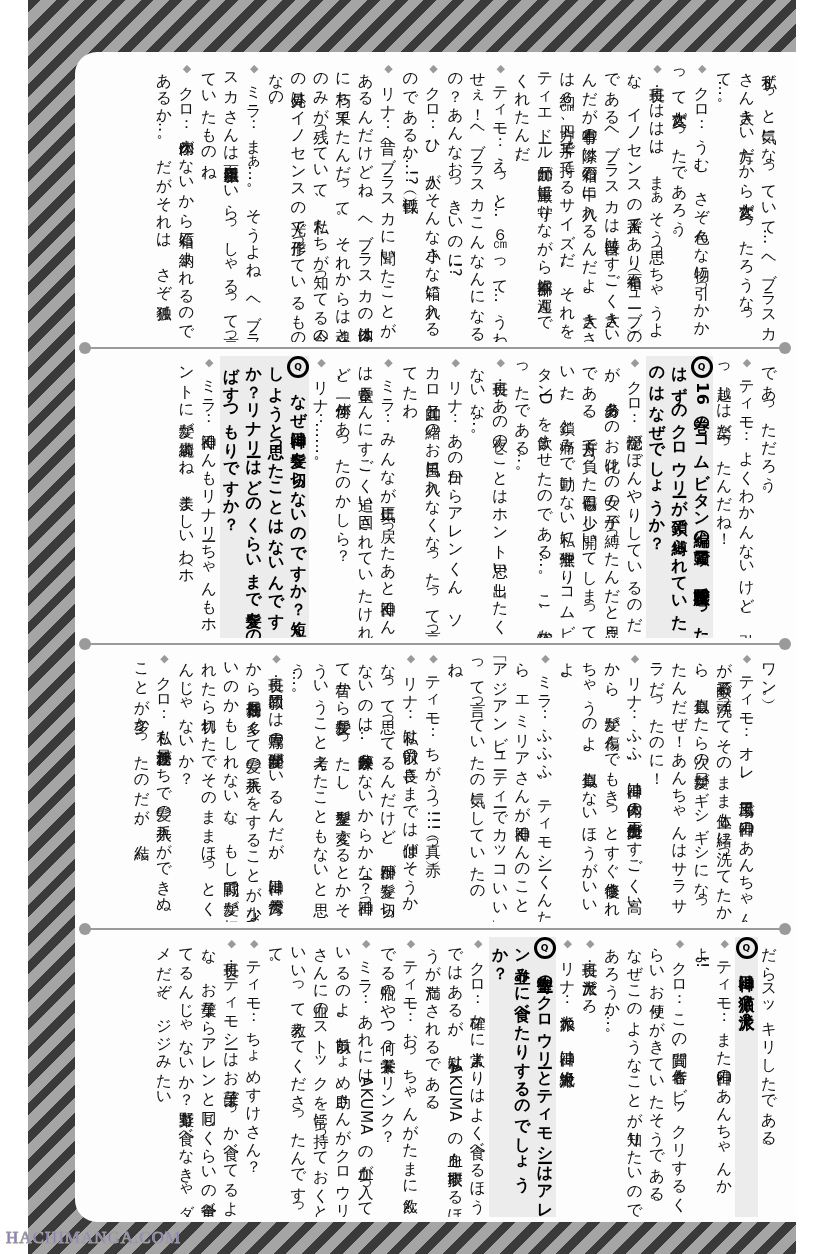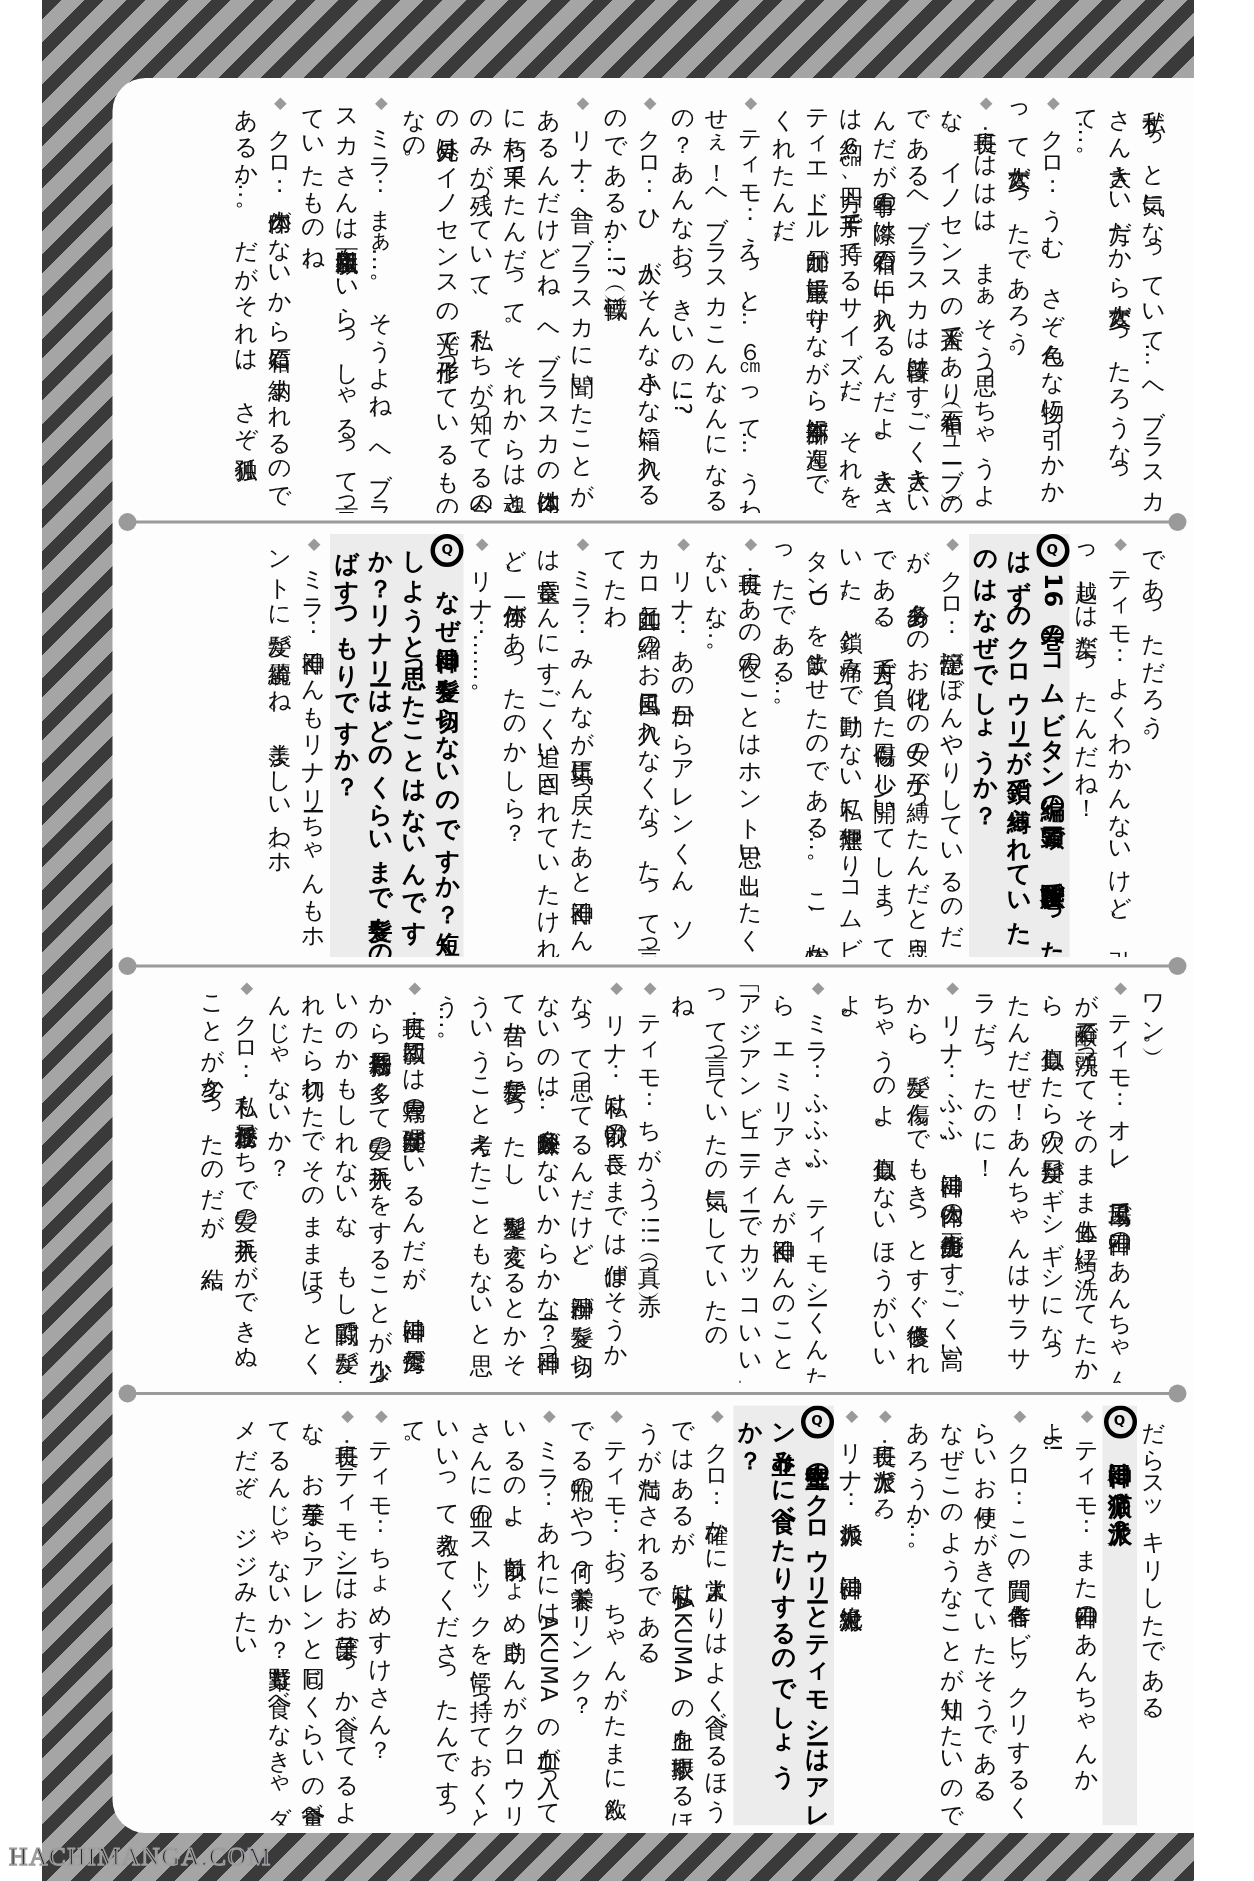--- a/index.html
+++ b/index.html
@@ -42,21 +42,21 @@
   }
   .q-icon {
     display: inline-block; writing-mode: horizontal-tb;
     width: 16px; height: 16px; border: 3px solid #000; border-radius: 50%;
     font-size: 9px; line-height: 16px; text-align: center; font-weight: bold;
     margin-bottom: 4px;
   }
   .watermark {
     position: absolute; left: 6px; top: 1228px;
     font-family: "Liberation Serif", serif; font-size: 17px; letter-spacing: 1px;
-    color: #0f172a; -webkit-text-stroke: 1px #9d9d9d;
+    color: #8b5cf6; -webkit-text-stroke: 1px #9d9d9d;
   }
 </style>
 </head>
 <body>
 
 <div class="stripe-frame"></div>
 <div class="page-left-margin"></div>
 <div class="page-right-margin"></div>
 
 <div class="panel"></div>

